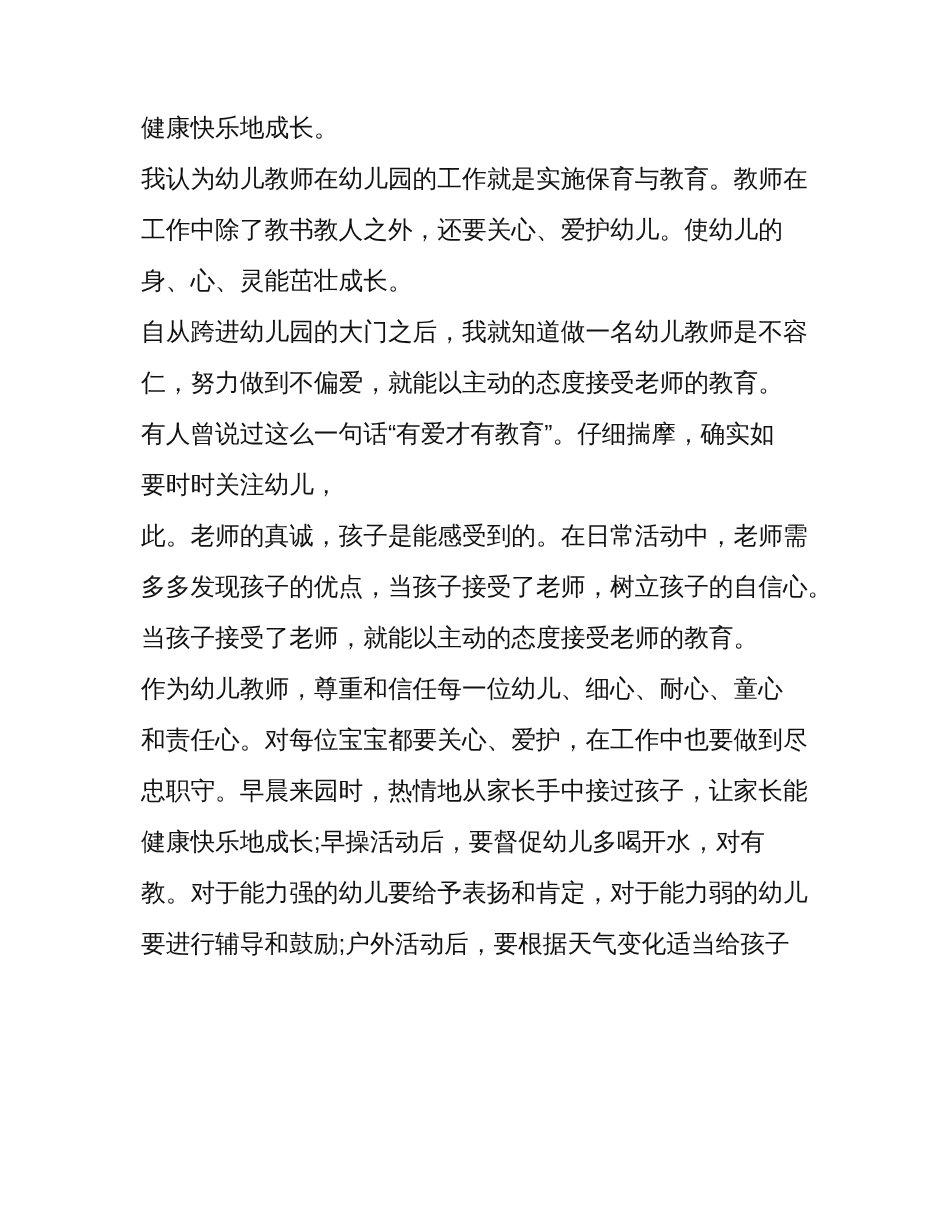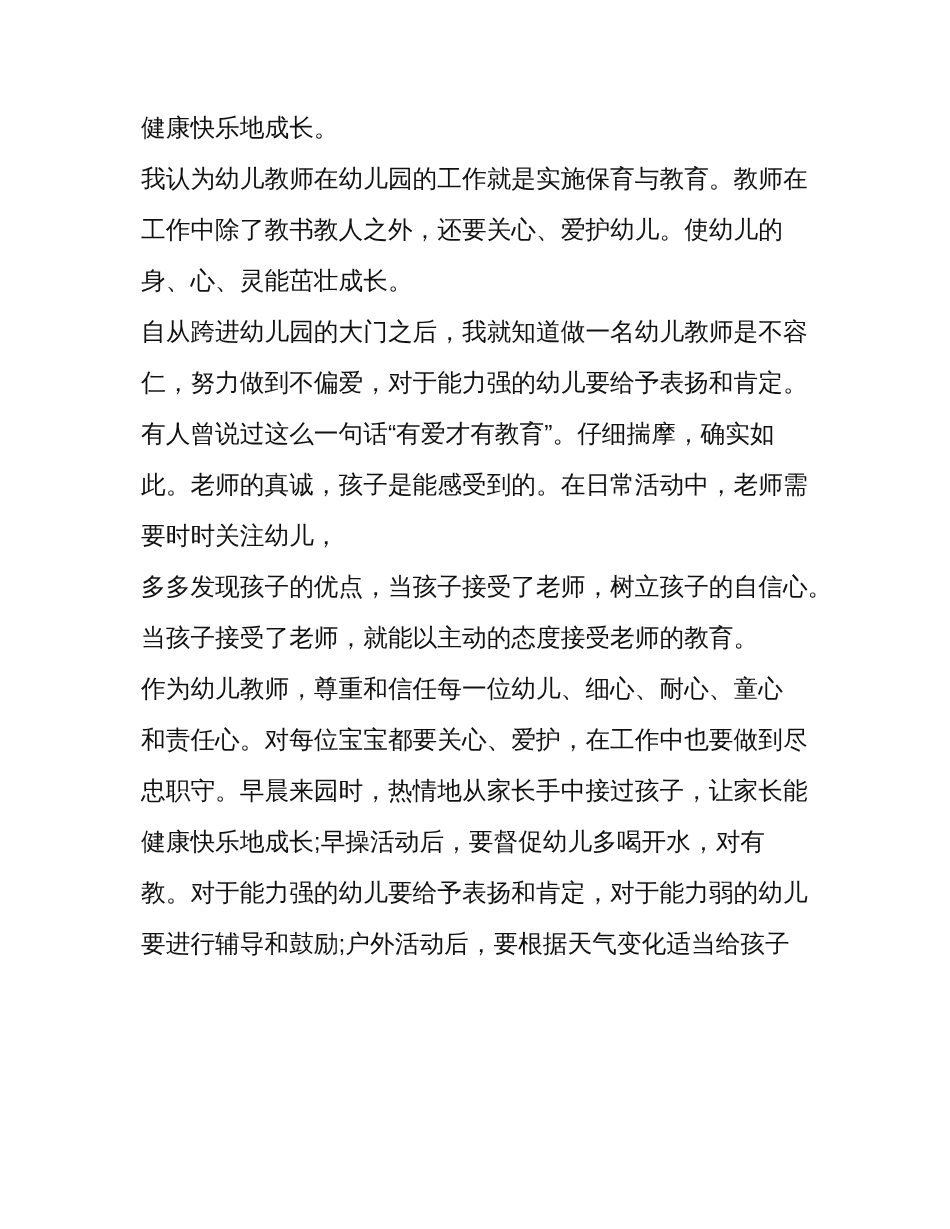--- a/index.html
+++ b/index.html
@@ -41,24 +41,24 @@
 </head>
 <body>
 
 <div class="page">
   <div class="content">
     <span class="line">健康快乐地成长。</span>
     <span class="line">我认为幼儿教师在幼儿园的工作就是实施保育与教育。教师在</span>
     <span class="line">工作中除了教书教人之外，还要关心、爱护幼儿。使幼儿的</span>
     <span class="line">身、心、灵能茁壮成长。</span>
     <span class="line">自从跨进幼儿园的大门之后，我就知道做一名幼儿教师是不容</span>
-    <span class="line">仁，努力做到不偏爱，对于能力强的幼儿要给予表扬和肯定。</span>
+    <span class="line">仁，努力做到不偏爱，就能以主动的态度接受老师的教育。</span>
     <span class="line">有人曾说过这么一句话“有爱才有教育”。仔细揣摩，确实如</span>
+    <span class="line">要时时关注幼儿，</span>
     <span class="line">此。老师的真诚，孩子是能感受到的。在日常活动中，老师需</span>
-    <span class="line">要时时关注幼儿，</span>
     <span class="line">多多发现孩子的优点，当孩子接受了老师，树立孩子的自信心。</span>
     <span class="line">当孩子接受了老师，就能以主动的态度接受老师的教育。</span>
     <span class="line">作为幼儿教师，尊重和信任每一位幼儿、细心、耐心、童心</span>
     <span class="line">和责任心。对每位宝宝都要关心、爱护，在工作中也要做到尽</span>
     <span class="line">忠职守。早晨来园时，热情地从家长手中接过孩子，让家长能</span>
     <span class="line">健康快乐地成长;早操活动后，要督促幼儿多喝开水，对有</span>
     <span class="line">教。对于能力强的幼儿要给予表扬和肯定，对于能力弱的幼儿</span>
     <span class="line">要进行辅导和鼓励;户外活动后，要根据天气变化适当给孩子</span>
   </div>
 </div>

